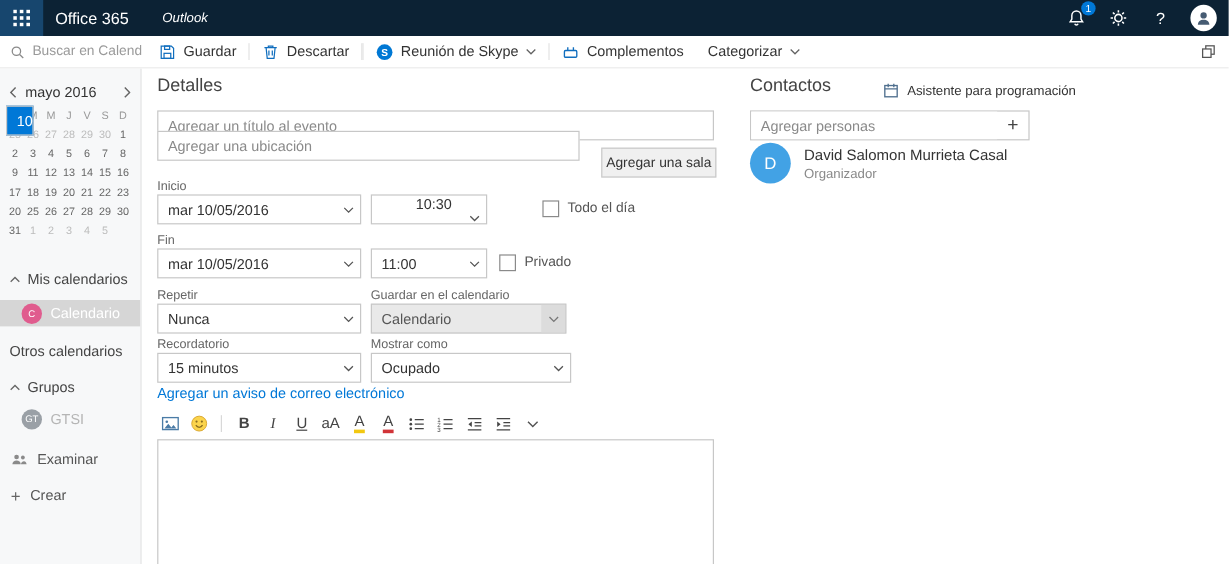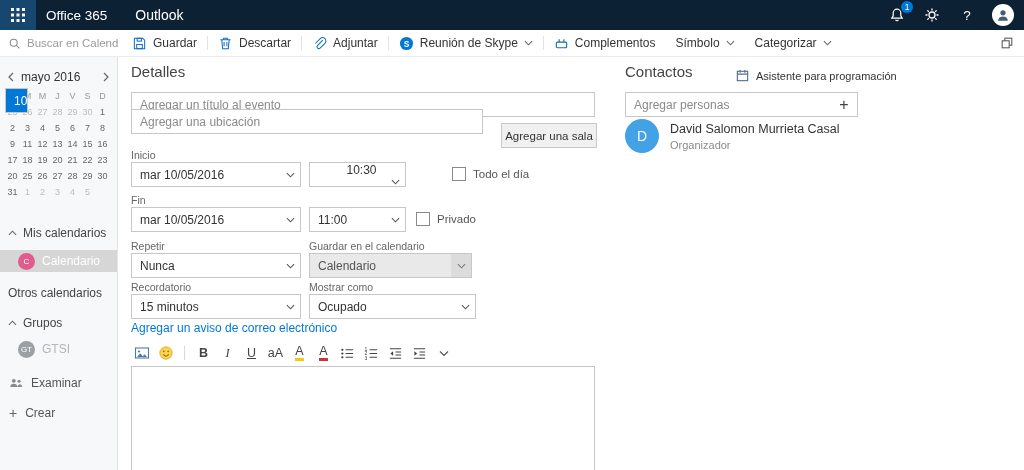--- a/index.html
+++ b/index.html
@@ -7,21 +7,21 @@
   body {
     position:relative; background:#fff; color:#333;
     font-family:"Liberation Sans","DejaVu Sans",sans-serif; font-size:12px;
   }
   
   .topbar { position:absolute; top:0; left:0; width:1024px; height:30px;
     background:#0c2234; display:flex; align-items:center; color:#fff; z-index:5; }
   .waffle { width:36px; height:30px; background:#17466e; display:flex;
     align-items:center; justify-content:center; cursor:pointer; }
   .brand { font-size:13.5px; margin-left:10px; cursor:pointer; }
-  .appname { font-size:14px; margin-left:28px; cursor:pointer; }
+  .appname { font-size:11px; margin-left:28px; cursor:pointer;font-style:italic; }
   .topbar-right { margin-left:auto; display:flex; align-items:center; gap:15px; padding-right:10px; }
   .topicon { position:relative; width:20px; height:20px; display:flex;
     align-items:center; justify-content:center; cursor:pointer; }
   .badge { position:absolute; top:-4px; right:-6px; width:12px; height:12px;
     border-radius:50%; background:#0078d7; color:#fff; font-size:8.5px;
     display:flex; align-items:center; justify-content:center; }
   .help-btn { font-size:13.5px; }
   .avatar-top { width:22px; height:22px; border-radius:50%; background:#fff;
     display:flex; align-items:center; justify-content:center; cursor:pointer; }
   
@@ -206,28 +206,20 @@
     <div class="cmd-sep"></div>
     <div class="cmd-item">
       <span>
         <svg width="15" height="15" viewBox="0 0 16 16" fill="none" stroke="#106ebe" stroke-width="1.1">
             <path d="M2.5 4h11M6 4V2.5h4V4M4 4l1 9.5h6L12 4M6.5 6.5v4.5M9.5 6.5v4.5"></path>
           </svg>
       </span>
       <span>Descartar</span>
     </div>
     <div class="cmd-sep"></div>
-    <div class="cmd-item">
-      <span>
-        <svg width="15" height="15" viewBox="0 0 16 16" fill="none" stroke="#106ebe" stroke-width="1.1">
-            <path d="M11.5 4.5l-5.7 5.7a2 2 0 0 0 2.8 2.8l5.2-5.2a3.5 3.5 0 0 0-5-5L3.6 8"></path>
-          </svg>
-      </span>
-      <span>Adjuntar</span>
-    </div>
     <div class="cmd-sep"></div>
     <div class="cmd-item">
       <span>
         <svg width="15" height="15" viewBox="0 0 16 16">
             <circle cx="8" cy="8" r="7" fill="#0078d4"></circle>
             <text x="8" y="11.3" text-anchor="middle" font-size="9" font-weight="bold" fill="#fff" font-family="Liberation Sans, sans-serif">S</text>
           </svg>
       </span>
       <span>Reunión de Skype</span>
       <span class="cmd-chev">
@@ -238,28 +230,20 @@
     </div>
     <div class="cmd-sep"></div>
     <div class="cmd-item">
       <span>
         <svg width="15" height="15" viewBox="0 0 16 16" fill="none" stroke="#106ebe" stroke-width="1.2">
             <rect x="2.5" y="6.5" width="11" height="6" rx="1"></rect>
             <path d="M5.5 6.5v-3M10.5 6.5v-3"></path>
           </svg>
       </span>
       <span>Complementos</span>
-    </div>
-    <div class="cmd-item">
-      <span>Símbolo</span>
-      <span class="cmd-chev">
-        <svg width="9" height="6" viewBox="0 0 10 6" fill="none" stroke="currentColor" stroke-width="1.2">
-            <path d="M1 1l4 4 4-4"></path>
-          </svg>
-      </span>
     </div>
     <div class="cmd-item">
       <span>Categorizar</span>
       <span class="cmd-chev">
         <svg width="9" height="6" viewBox="0 0 10 6" fill="none" stroke="currentColor" stroke-width="1.2">
             <path d="M1 1l4 4 4-4"></path>
           </svg>
       </span>
     </div>
   </div>

